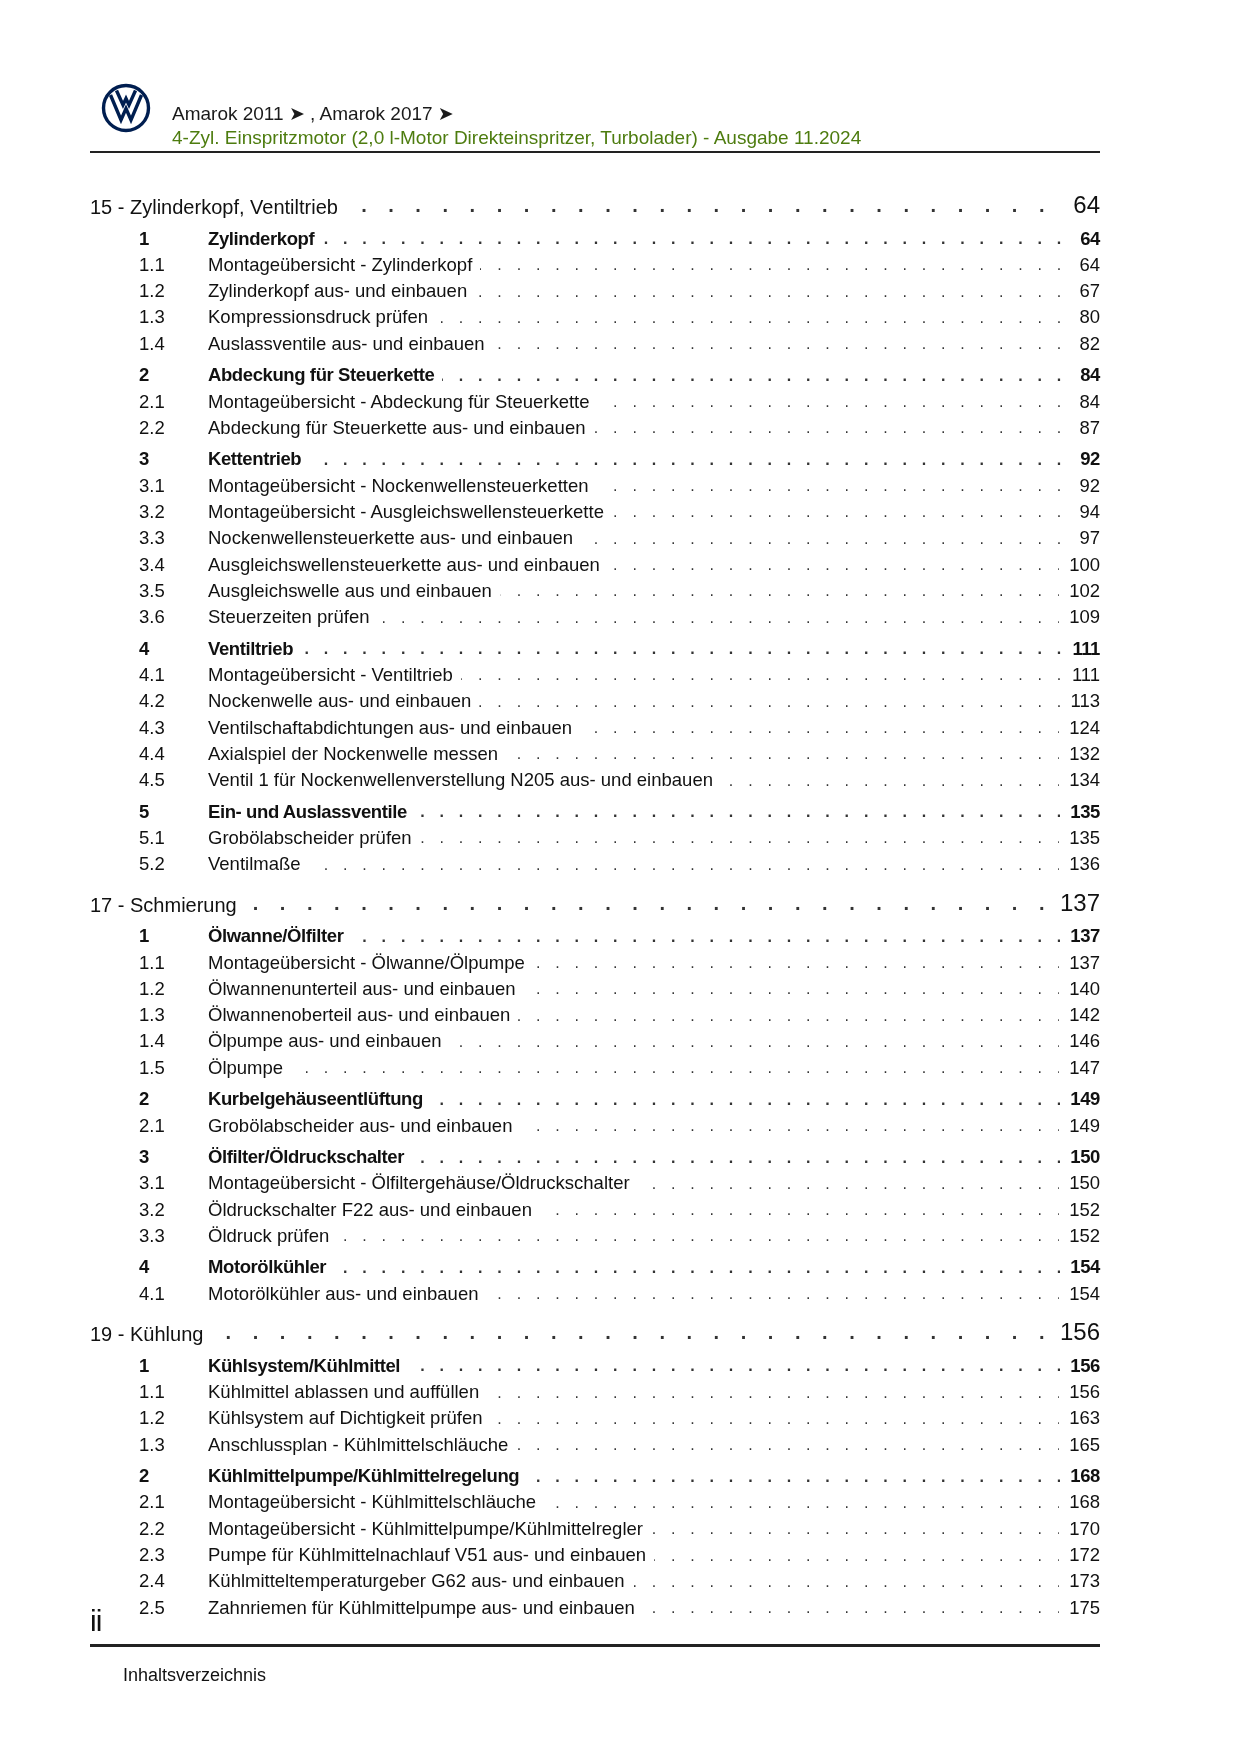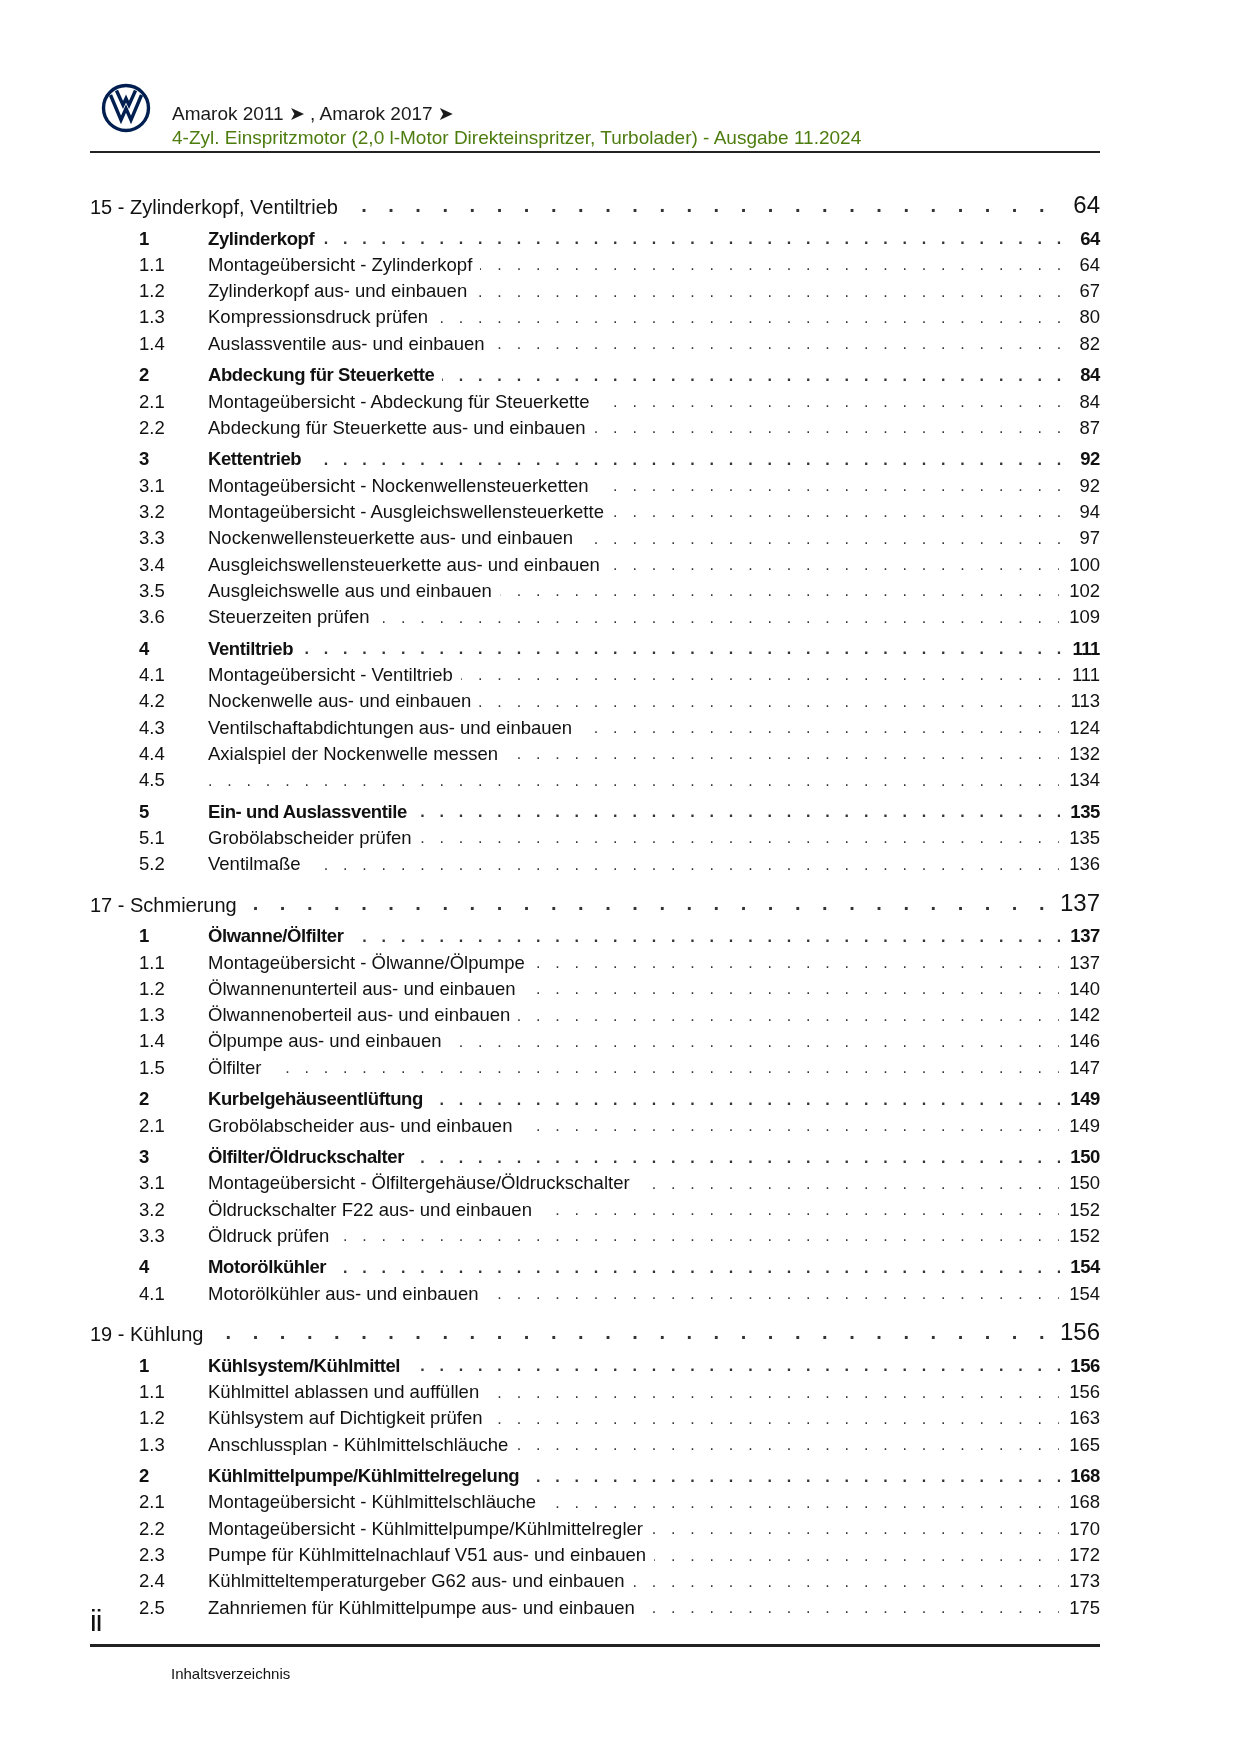--- a/index.html
+++ b/index.html
@@ -16,21 +16,21 @@
   .row .page { position: absolute; right: 140px; font-size: 18.5px; bottom: 0; line-height: 1; background: #fff; padding-left: 10px; }
   .row .leader { position: absolute; left: 208px; right: 150px; bottom: 1px; overflow: hidden; font-size: 16px; line-height: 1; letter-spacing: 5.2px; color: #333; }
   .row.lvl1 .num, .row.lvl1 .title, .row.lvl1 .page { font-weight: bold; -webkit-text-stroke: 0; letter-spacing: -0.4px; }
   .row.lvl1 .leader { font-weight: bold; }
   .row.chapter { height: 30px; }
   .row.chapter .title { left: 90px; font-size: 20px; padding-right: 10px; }
   .row.chapter .page { font-size: 24px; }
   .row.chapter .leader { left: 90px; font-size: 20px; letter-spacing: 8px; bottom: 2px; font-weight: bold; }
   .footer-rule { position: absolute; left: 90px; width: 1010px; top: 1644px; height: 3px; background: #222; }
   .footer-page { position: absolute; left: 90px; top: 1604px; font-size: 30px; font-weight: normal; letter-spacing: -1px; }
-  .footer-label { position: absolute; left: 123px; top: 1665px; font-size: 15px; margin-left: 48px; }
+  .footer-label { position: absolute; left: 123px; top: 1665px; font-size: 18px; }
 </style>
 </head>
 <body>
 
 <svg class="logo" viewBox="0 0 50 50">
   <circle cx="25" cy="25" r="22.5" fill="none" stroke="#001E50" stroke-width="3.4"></circle>
   <path d="M9.5 12 L20 37 L25 25.5 L30 37 L40.5 12" fill="none" stroke="#001E50" stroke-width="3.4" stroke-linejoin="miter"></path>
   <path d="M15.5 7.5 L22 22 L25 15.5 L28 22 L34.5 7.5" fill="none" stroke="#001E50" stroke-width="3.4" stroke-linejoin="miter"></path>
 </svg>
 <div class="hdr-line1">Amarok 2011 ➤ , Amarok 2017 ➤</div>
@@ -159,20 +159,21 @@
     </div>
     <div class="row lvl2" style="top: 737.3px;">
       <span class="leader"> . . . . . . . . . . . . . . . . . . . . . . . . . . . . . . . . . . . . . . . . . . . . . . . . . . . . . . . . . . . . . . . . . . . . . . . . . . . . . . . . . . . . . . . . . . . . . . . . . . . . . . . . . . . . . . . . . . . . . . . . . . . . . . . . . . . . . . . . . . . . . . . . . . . . . . . . . . . . . . . .</span>
       <span class="num">4.4</span>
       <span class="title">Axialspiel der Nockenwelle messen</span>
       <span class="page">132</span>
     </div>
     <div class="row lvl2" style="top: 763.6px;">
       <span class="leader"> . . . . . . . . . . . . . . . . . . . . . . . . . . . . . . . . . . . . . . . . . . . . . . . . . . . . . . . . . . . . . . . . . . . . . . . . . . . . . . . . . . . . . . . . . . . . . . . . . . . . . . . . . . . . . . . . . . . . . . . . . . . . . . . . . . . . . . . . . . . . . . . . . . . . . . . . . . . . . . . .</span>
       <span class="num">4.5</span>
+      <span class="title">Ventil 1 für Nockenwellenverstellung N205 aus- und einbauen</span>
       <span class="page">134</span>
     </div>
     <div class="row lvl1" style="top: 795.1px;">
       <span class="leader"> . . . . . . . . . . . . . . . . . . . . . . . . . . . . . . . . . . . . . . . . . . . . . . . . . . . . . . . . . . . . . . . . . . . . . . . . . . . . . . . . . . . . . . . . . . . . . . . . . . . . . . . . . . . . . . . . . . . . . . . . . . . . . . . . . . . . . . . . . . . . . . . . . . . . . . . . . . . . . . . .</span>
       <span class="num">5</span>
       <span class="title">Ein- und Auslassventile</span>
       <span class="page">135</span>
     </div>
     <div class="row lvl2" style="top: 821.4px;">
       <span class="leader"> . . . . . . . . . . . . . . . . . . . . . . . . . . . . . . . . . . . . . . . . . . . . . . . . . . . . . . . . . . . . . . . . . . . . . . . . . . . . . . . . . . . . . . . . . . . . . . . . . . . . . . . . . . . . . . . . . . . . . . . . . . . . . . . . . . . . . . . . . . . . . . . . . . . . . . . . . . . . . . . .</span>
@@ -217,21 +218,21 @@
     </div>
     <div class="row lvl2" style="top: 1024.9px;">
       <span class="leader"> . . . . . . . . . . . . . . . . . . . . . . . . . . . . . . . . . . . . . . . . . . . . . . . . . . . . . . . . . . . . . . . . . . . . . . . . . . . . . . . . . . . . . . . . . . . . . . . . . . . . . . . . . . . . . . . . . . . . . . . . . . . . . . . . . . . . . . . . . . . . . . . . . . . . . . . . . . . . . . . .</span>
       <span class="num">1.4</span>
       <span class="title">Ölpumpe aus- und einbauen</span>
       <span class="page">146</span>
     </div>
     <div class="row lvl2" style="top: 1051.2px;">
       <span class="leader"> . . . . . . . . . . . . . . . . . . . . . . . . . . . . . . . . . . . . . . . . . . . . . . . . . . . . . . . . . . . . . . . . . . . . . . . . . . . . . . . . . . . . . . . . . . . . . . . . . . . . . . . . . . . . . . . . . . . . . . . . . . . . . . . . . . . . . . . . . . . . . . . . . . . . . . . . . . . . . . . .</span>
       <span class="num">1.5</span>
-      <span class="title">Ölfilter</span>
+      <span class="title">Ölpumpe</span>
       <span class="page">147</span>
     </div>
     <div class="row lvl1" style="top: 1082.7px;">
       <span class="leader"> . . . . . . . . . . . . . . . . . . . . . . . . . . . . . . . . . . . . . . . . . . . . . . . . . . . . . . . . . . . . . . . . . . . . . . . . . . . . . . . . . . . . . . . . . . . . . . . . . . . . . . . . . . . . . . . . . . . . . . . . . . . . . . . . . . . . . . . . . . . . . . . . . . . . . . . . . . . . . . . .</span>
       <span class="num">2</span>
       <span class="title">Kurbelgehäuseentlüftung</span>
       <span class="page">149</span>
     </div>
     <div class="row lvl2" style="top: 1109px;">
       <span class="leader"> . . . . . . . . . . . . . . . . . . . . . . . . . . . . . . . . . . . . . . . . . . . . . . . . . . . . . . . . . . . . . . . . . . . . . . . . . . . . . . . . . . . . . . . . . . . . . . . . . . . . . . . . . . . . . . . . . . . . . . . . . . . . . . . . . . . . . . . . . . . . . . . . . . . . . . . . . . . . . . . .</span>

